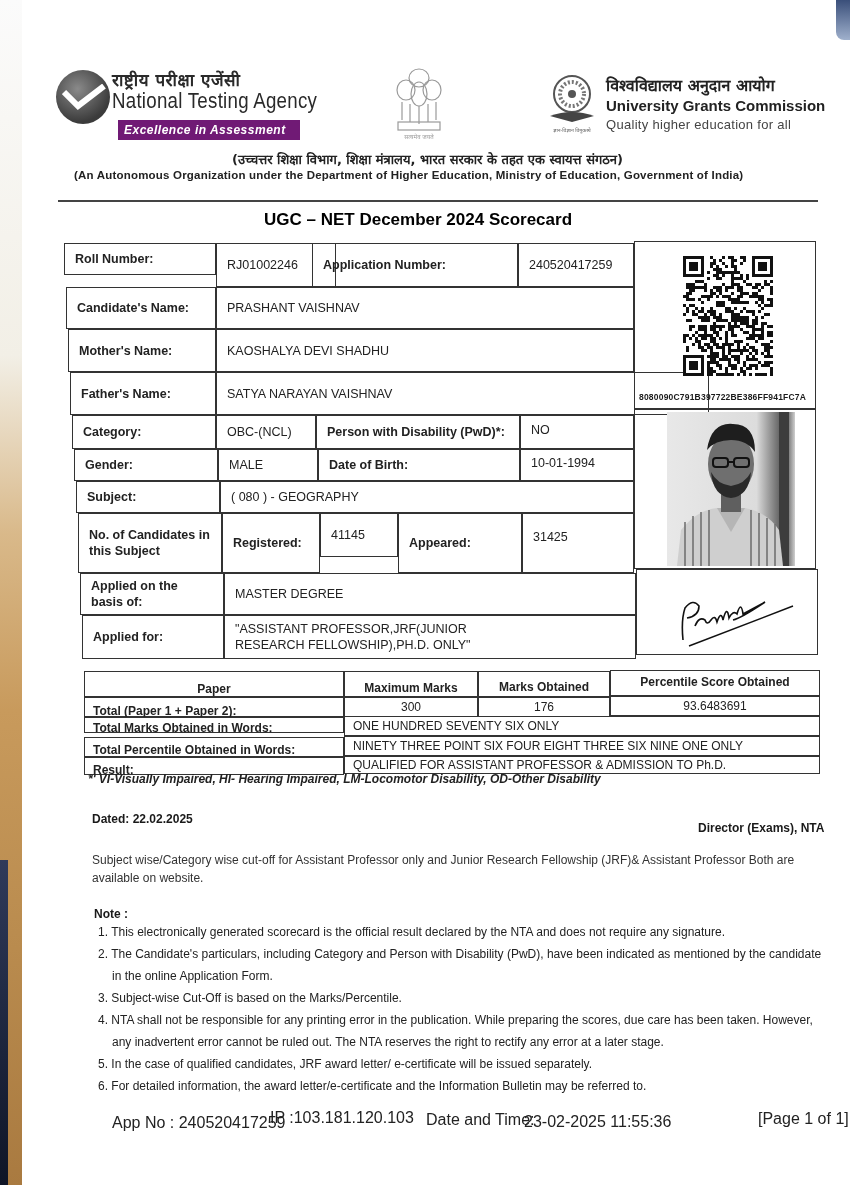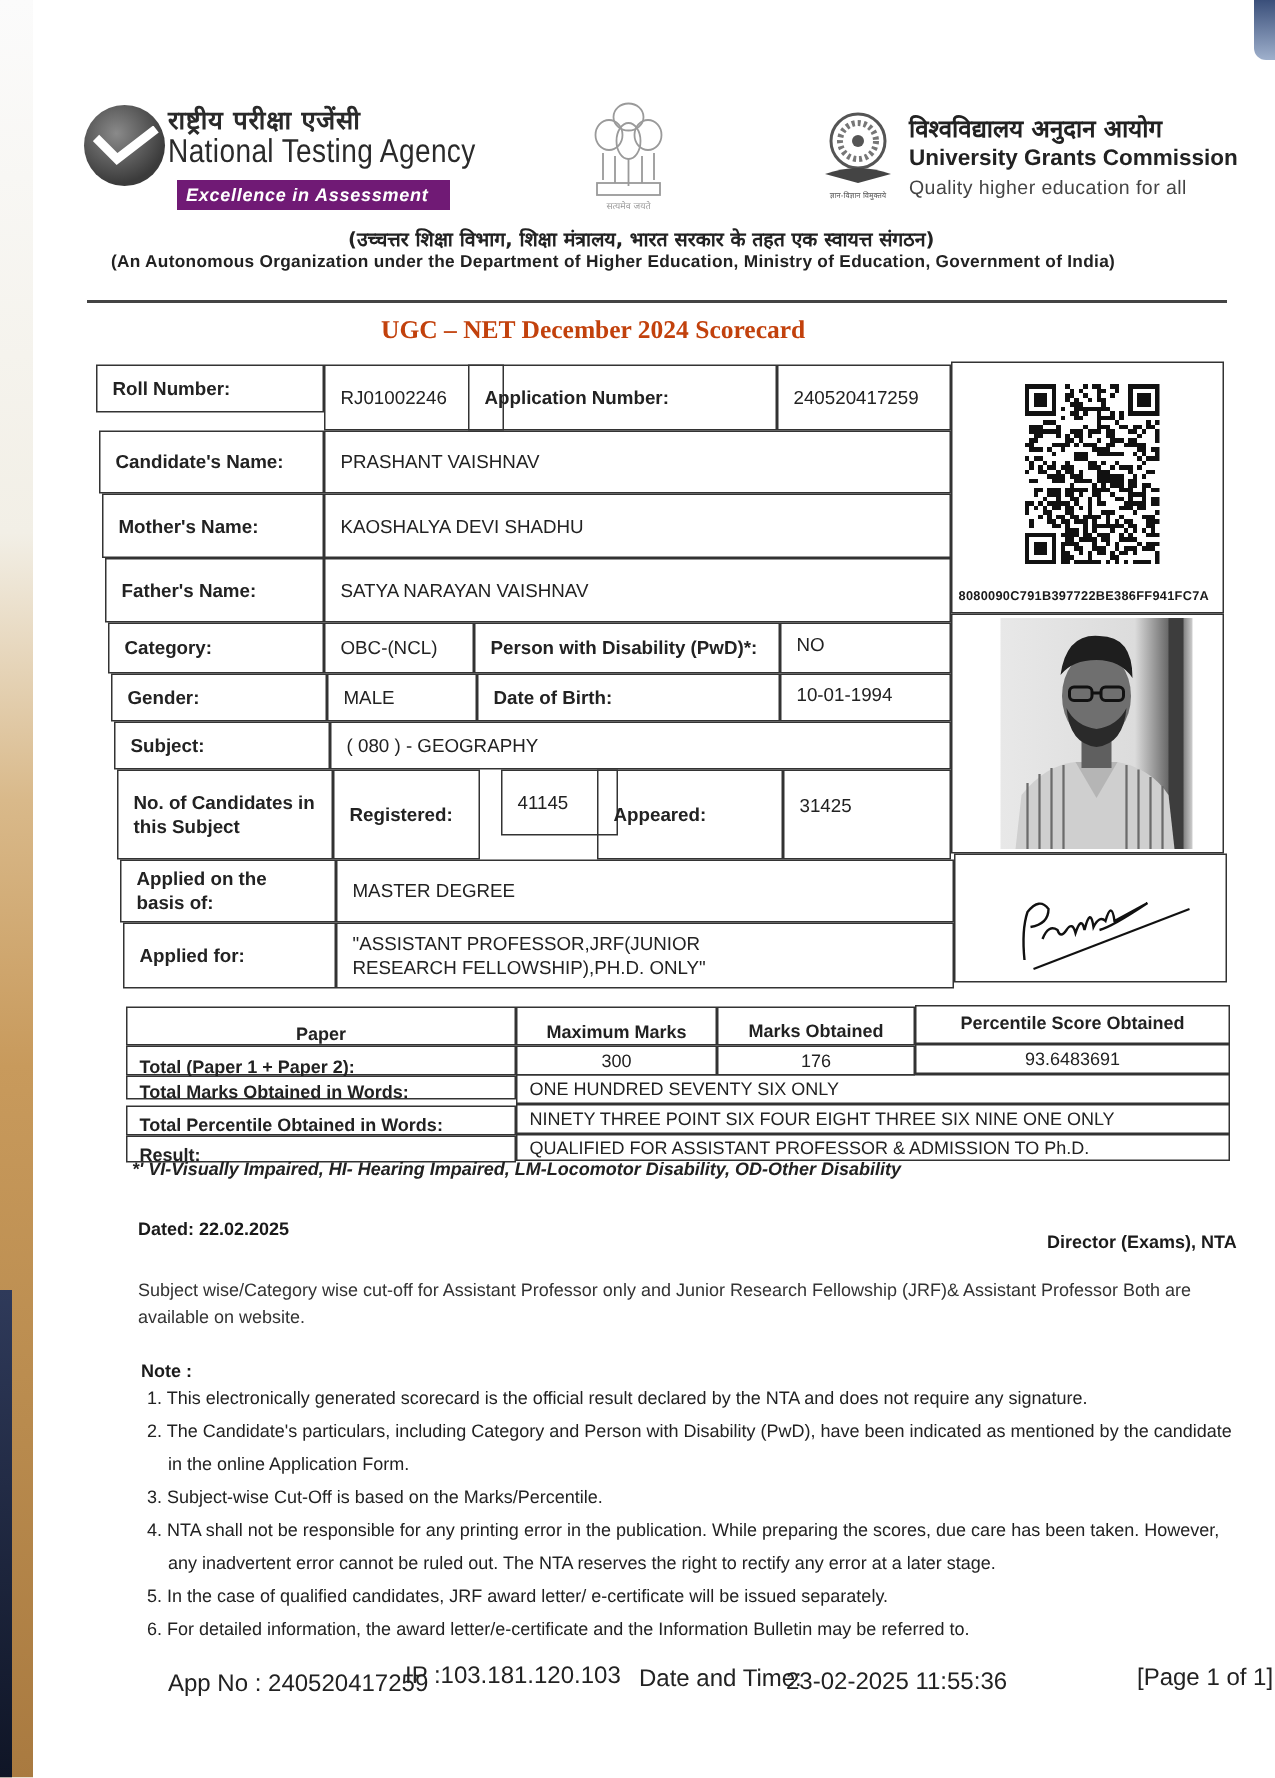--- a/index.html
+++ b/index.html
@@ -29,21 +29,21 @@
 
   .ugc-logo { position: absolute; left: 522px; top: 72px; width: 56px; height: 62px; }
   .ugc-hindi { position: absolute; left: 584px; top: 74px; font-family: "DejaVu Sans", sans-serif; font-size: 16px; font-weight: bold; color: #222; }
   .ugc-eng { position: absolute; left: 584px; top: 97px; font-size: 15px; font-weight: bold; color: #222; }
   .ugc-tag { position: absolute; left: 584px; top: 117px; font-size: 13px; color: #444; letter-spacing: 0.3px; }
 
   .sub-hindi { position: absolute; left: 210px; top: 150px; font-family: "DejaVu Sans", sans-serif; font-size: 13px; font-weight: bold; color: #222; }
   .sub-eng { position: absolute; left: 52px; top: 169px; font-size: 11.5px; font-weight: bold; color: #222; letter-spacing: 0.2px; }
   .header-rule { position: absolute; left: 36px; top: 200px; width: 760px; height: 2px; background: #444; }
 
-  .title { position: absolute; left: 232px; top: 210px; font-size: 17px; font-weight: bold; color: #c2410c; font-family: Liberation Serif, serif; }
+  .title { position: absolute; left: 242px; top: 210px; font-size: 17px; font-weight: bold; color: #000000; }
 
   
   .cell { position: absolute; border: 1px solid #333; font-size: 12.5px; display: flex; align-items: center; padding: 0 10px; }
   .lbl { font-weight: bold; color: #222; }
   .val { color: #222; }
   .two-line { line-height: 16px; }
 
   .qr-box { position: absolute; left: 612px; top: 241px; width: 182px; height: 168px; border: 1px solid #333; }
   .qr { position: absolute; left: 48px; top: 14px; width: 90px; height: 120px; }
   .qr-code { position: absolute; left: 4px; top: 150px; font-size: 8.5px; font-weight: bold; letter-spacing: 0.2px; white-space: nowrap; }
@@ -119,38 +119,38 @@
   <div class="cell lbl" style="left:290px;top:243px;width:206px;height:44px;">Application Number:</div>
   <div class="cell val" style="left:496px;top:243px;width:116px;height:44px;align-items:flex-start;padding-top:14px;">240520417259</div>
 
   <div class="cell lbl" style="left:44px;top:287px;width:150px;height:42px;">Candidate's Name:</div>
   <div class="cell val" style="left:194px;top:287px;width:418px;height:42px;">PRASHANT VAISHNAV</div>
 
   <div class="cell lbl" style="left:46px;top:329px;width:148px;height:43px;">Mother's Name:</div>
   <div class="cell val" style="left:194px;top:329px;width:418px;height:43px;">KAOSHALYA DEVI SHADHU</div>
 
   <div class="cell lbl" style="left:48px;top:372px;width:146px;height:43px;">Father's Name:</div>
-  <div class="cell val" style="left:194px;top:372px;width:418px;height:43px;">SATYA NARAYAN VAISHNAV</div>
+  <div class="cell val" style="left:194px;top:372px;width:493px;height:43px;">SATYA NARAYAN VAISHNAV</div>
 
   <div class="cell lbl" style="left:50px;top:415px;width:144px;height:34px;">Category:</div>
   <div class="cell val" style="left:194px;top:415px;width:100px;height:34px;">OBC-(NCL)</div>
   <div class="cell lbl" style="left:294px;top:415px;width:204px;height:34px;">Person with Disability (PwD)*:</div>
   <div class="cell val" style="left:498px;top:415px;width:114px;height:34px;align-items:flex-start;padding-top:7px;">NO</div>
 
   <div class="cell lbl" style="left:52px;top:449px;width:144px;height:32px;">Gender:</div>
   <div class="cell val" style="left:196px;top:449px;width:100px;height:32px;">MALE</div>
   <div class="cell lbl" style="left:296px;top:449px;width:202px;height:32px;">Date of Birth:</div>
   <div class="cell val" style="left:498px;top:449px;width:114px;height:32px;align-items:flex-start;padding-top:6px;">10-01-1994</div>
 
   <div class="cell lbl" style="left:54px;top:481px;width:144px;height:32px;">Subject:</div>
   <div class="cell val" style="left:198px;top:481px;width:414px;height:32px;">( 080 ) - GEOGRAPHY</div>
 
   <div class="cell lbl two-line" style="left:56px;top:513px;width:144px;height:60px;">No. of Candidates in this Subject</div>
   <div class="cell lbl" style="left:200px;top:513px;width:98px;height:60px;">Registered:</div>
-  <div class="cell val" style="left:312px;top:513px;width:78px;height:44px;">41145</div>
+  <div class="cell val" style="left:298px;top:513px;width:78px;height:44px;">41145</div>
   <div class="cell lbl" style="left:376px;top:513px;width:124px;height:60px;">Appeared:</div>
   <div class="cell val" style="left:500px;top:513px;width:112px;height:60px;align-items:flex-start;padding-top:16px;">31425</div>
 
   <div class="cell lbl two-line" style="left:58px;top:573px;width:144px;height:42px;">Applied on the basis of:</div>
   <div class="cell val" style="left:202px;top:573px;width:412px;height:42px;">MASTER DEGREE</div>
 
   <div class="cell lbl" style="left:60px;top:615px;width:142px;height:44px;">Applied for:</div>
   <div class="cell val two-line" style="left:202px;top:615px;width:412px;height:44px;padding-right:120px;">"ASSISTANT PROFESSOR,JRF(JUNIOR RESEARCH FELLOWSHIP),PH.D. ONLY"</div>
 
   <div class="qr-box">

